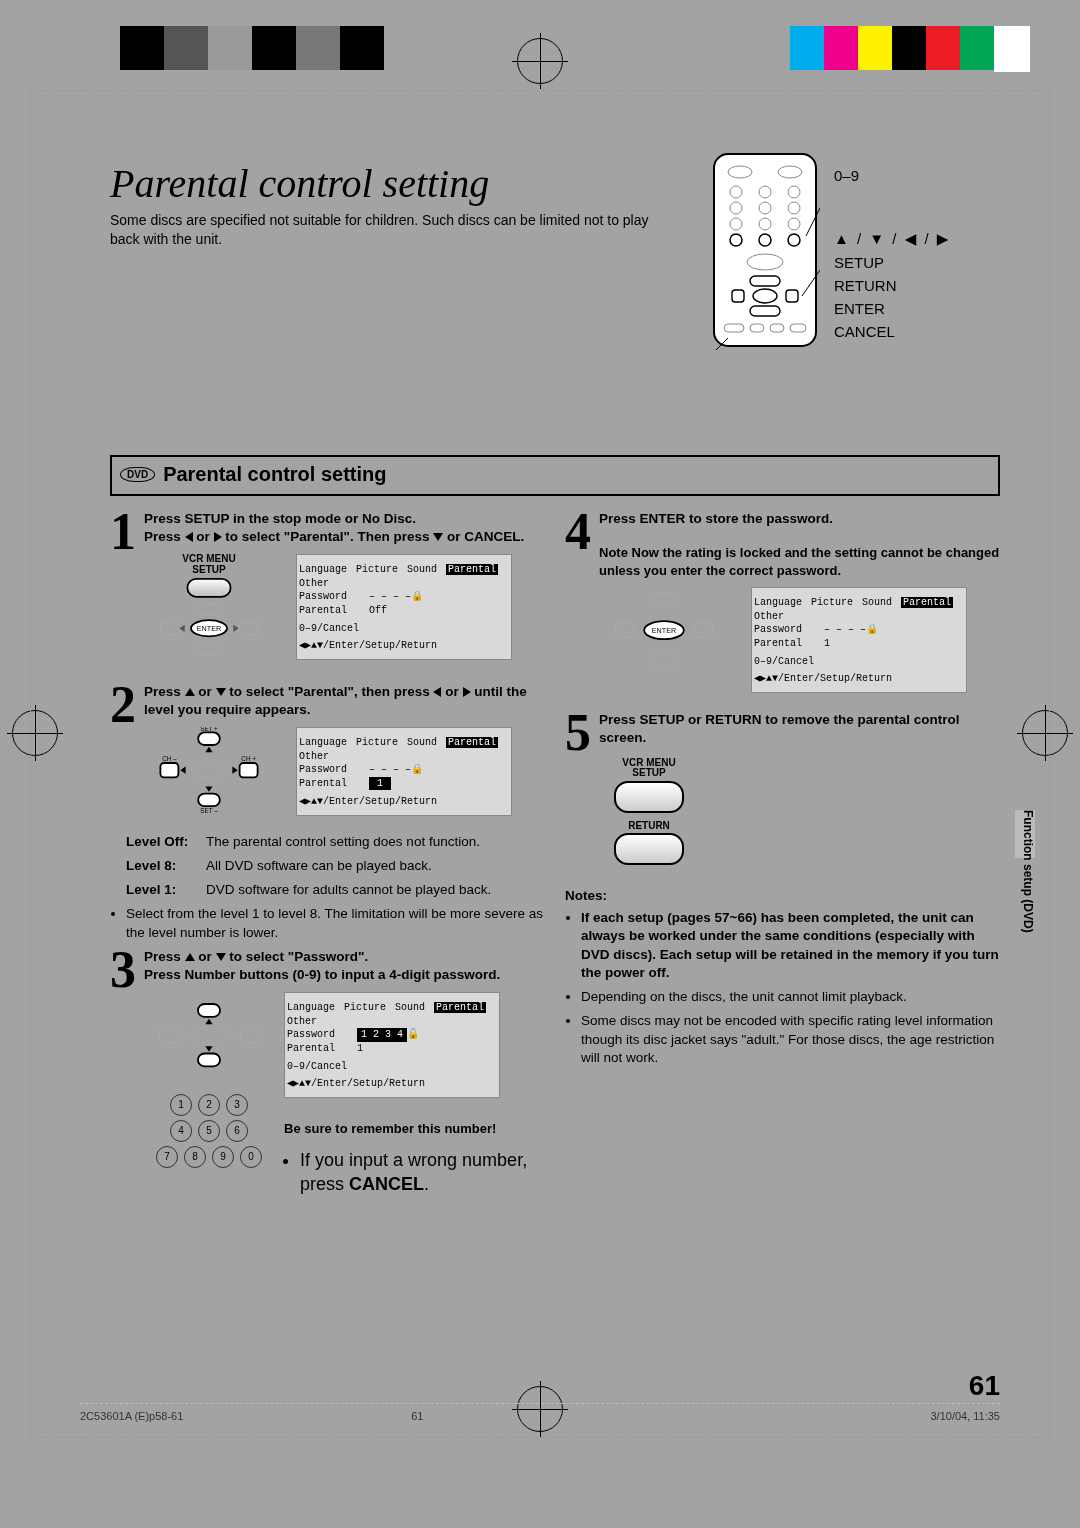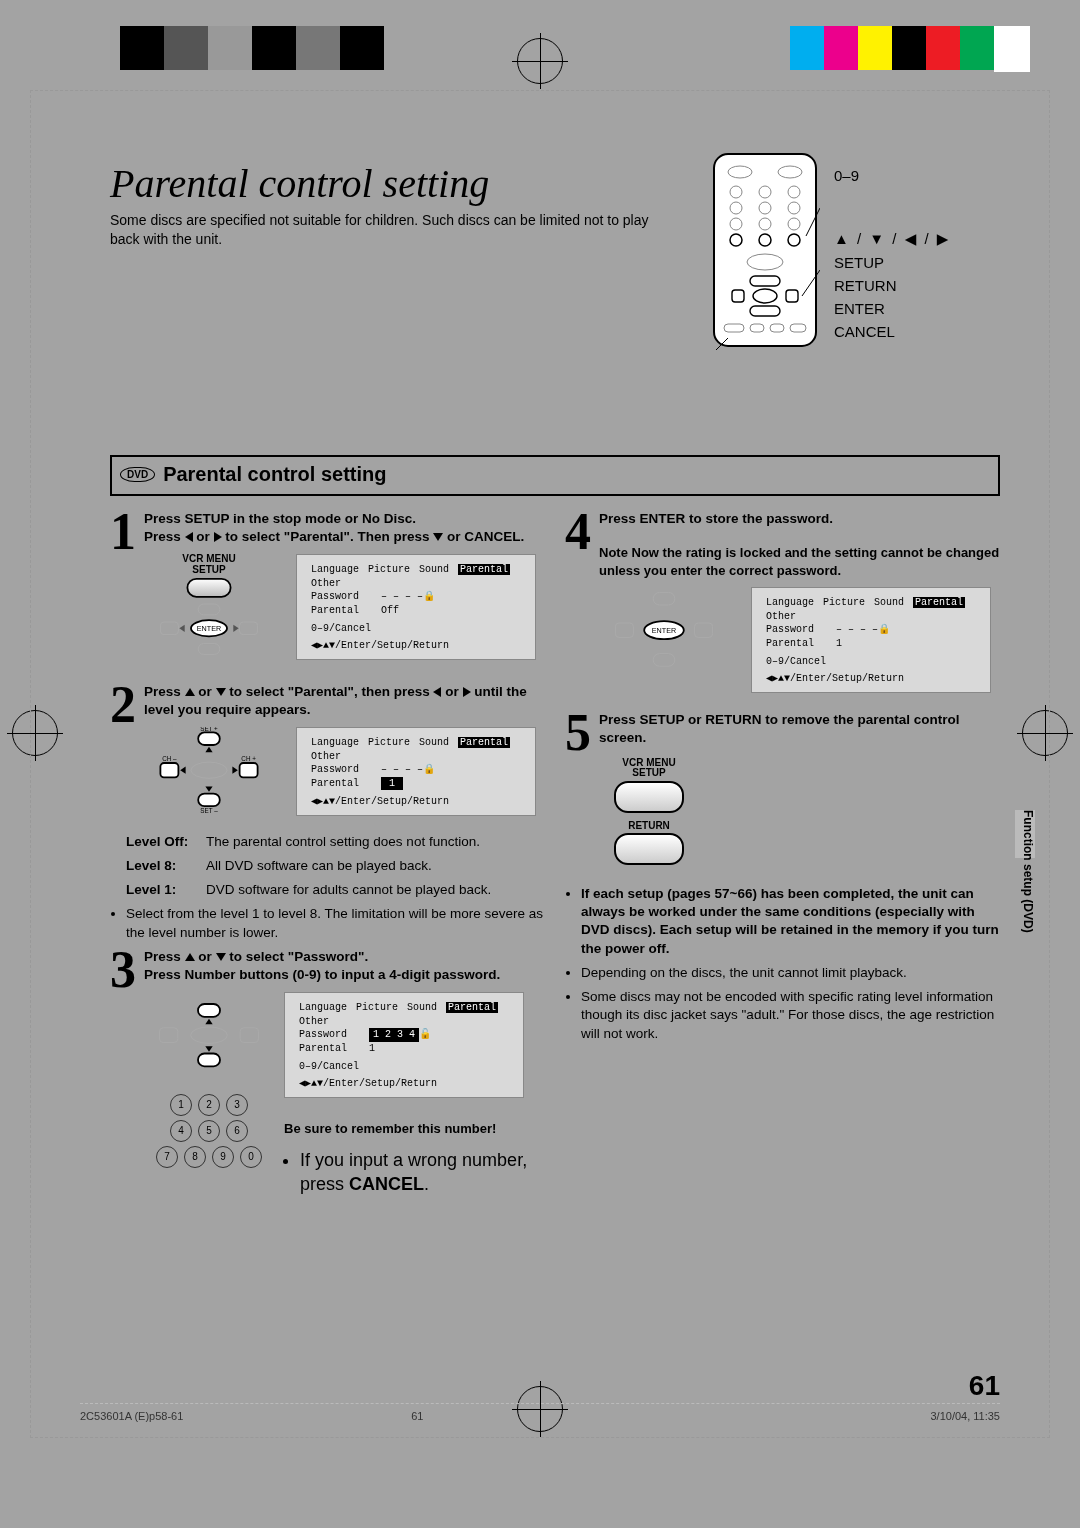--- a/index.html
+++ b/index.html
@@ -97,21 +97,21 @@
 
   .step { display:flex; gap:8px; margin-bottom:12px; }
   .big-num { font-family:"Times New Roman",serif; font-size:52px; font-weight:bold; line-height:0.85; }
   .step-body { flex:1; }
 
   .osd {
     background:#d9d9d9;
     border:1px solid #888;
     font-family: "Courier New", monospace;
     font-size:10px;
-    padding:8px 14px;
+    padding:8px 2px;
     width:210px;
   }
   .osd .tabs span { margin-right:3px; }
   .osd .tabs .sel { background:#000; color:#fff; padding:0 2px; }
   .osd .row { display:flex; }
   .osd .row .k { width:70px; }
   .osd .hint { margin-top:6px; font-size:10px; line-height:1.1; }
 
   .mini-nav {
     display:inline-block;
@@ -567,20 +567,21 @@
             <div class="setup-return-block" style="width:100px;">
               <div class="lbl" style="white-space:pre-line">VCR MENU
 SETUP</div>
               <div class="oval-btn"></div>
               <div class="lbl">RETURN</div>
               <div class="oval-btn"></div>
             </div>
           </div>
         </div>
 
+        <div class="notes-head">Notes:</div>
         <ul class="tight">
           <li><b>If each setup (pages 57~66) has been completed, the unit can always be worked under the same conditions (especially with DVD discs). Each setup will be retained in the memory if you turn the power off.</b></li>
           <li>Depending on the discs, the unit cannot limit playback.</li>
           <li>Some discs may not be encoded with specific rating level information though its disc jacket says "adult." For those discs, the age restriction will not work.</li>
         </ul>
 
       </div>
     </div>
 
     <div class="side-tab">

